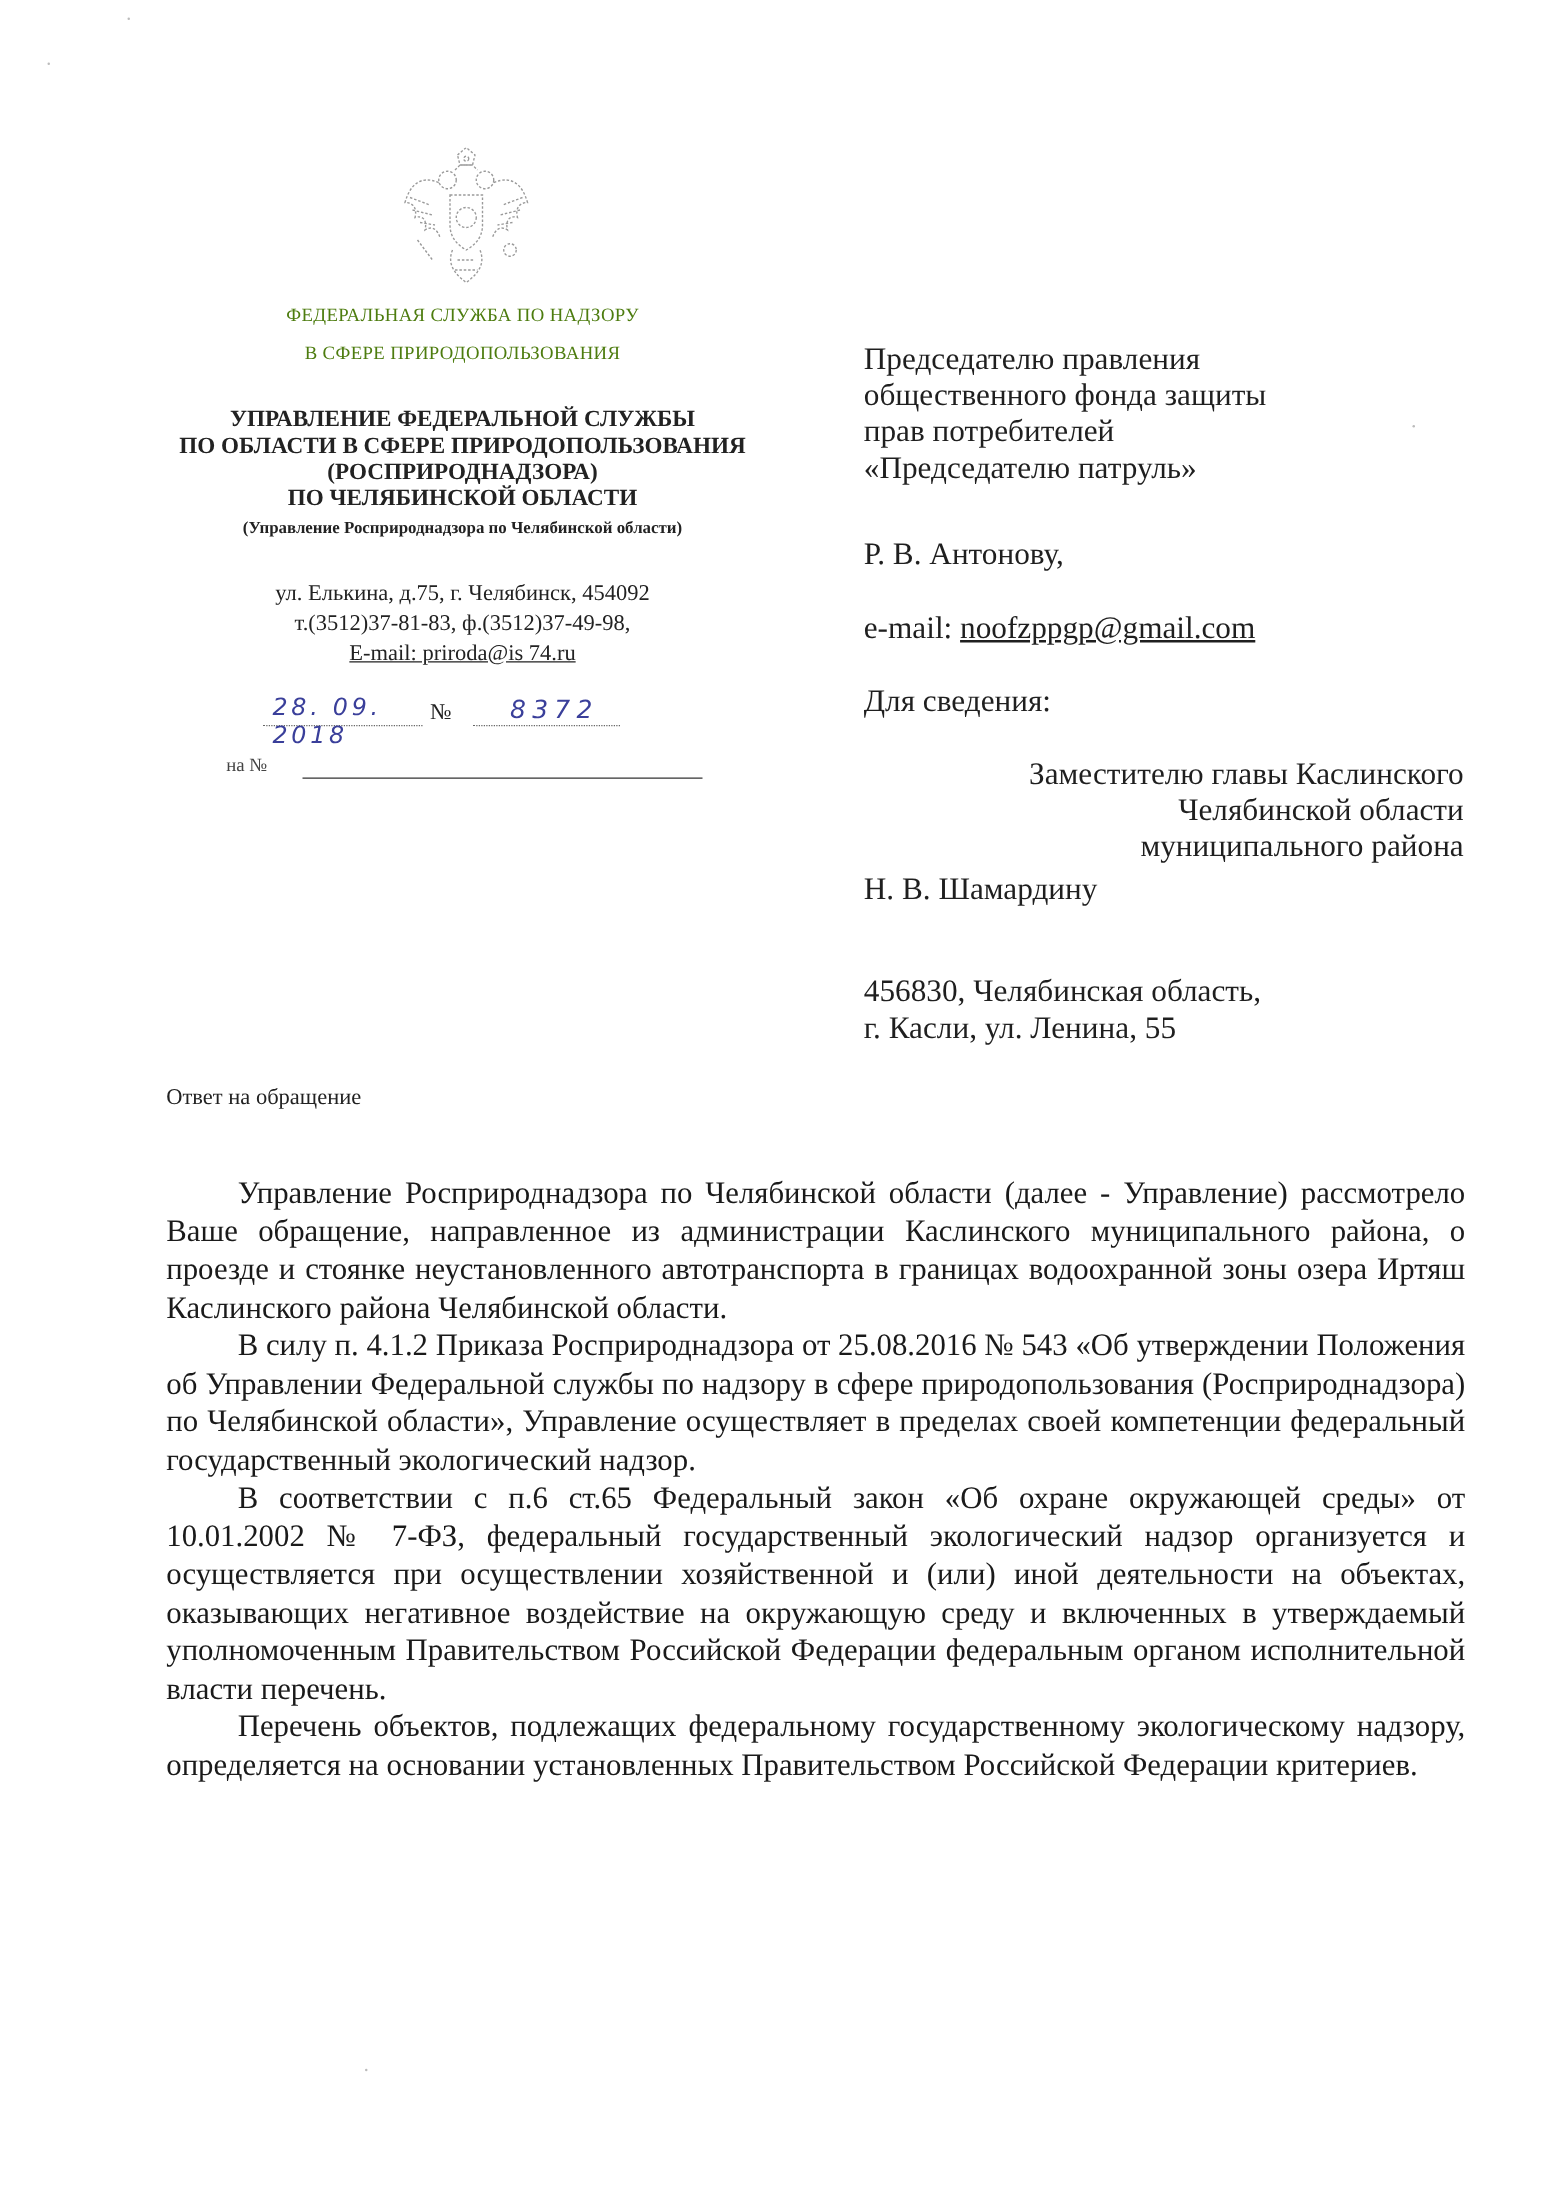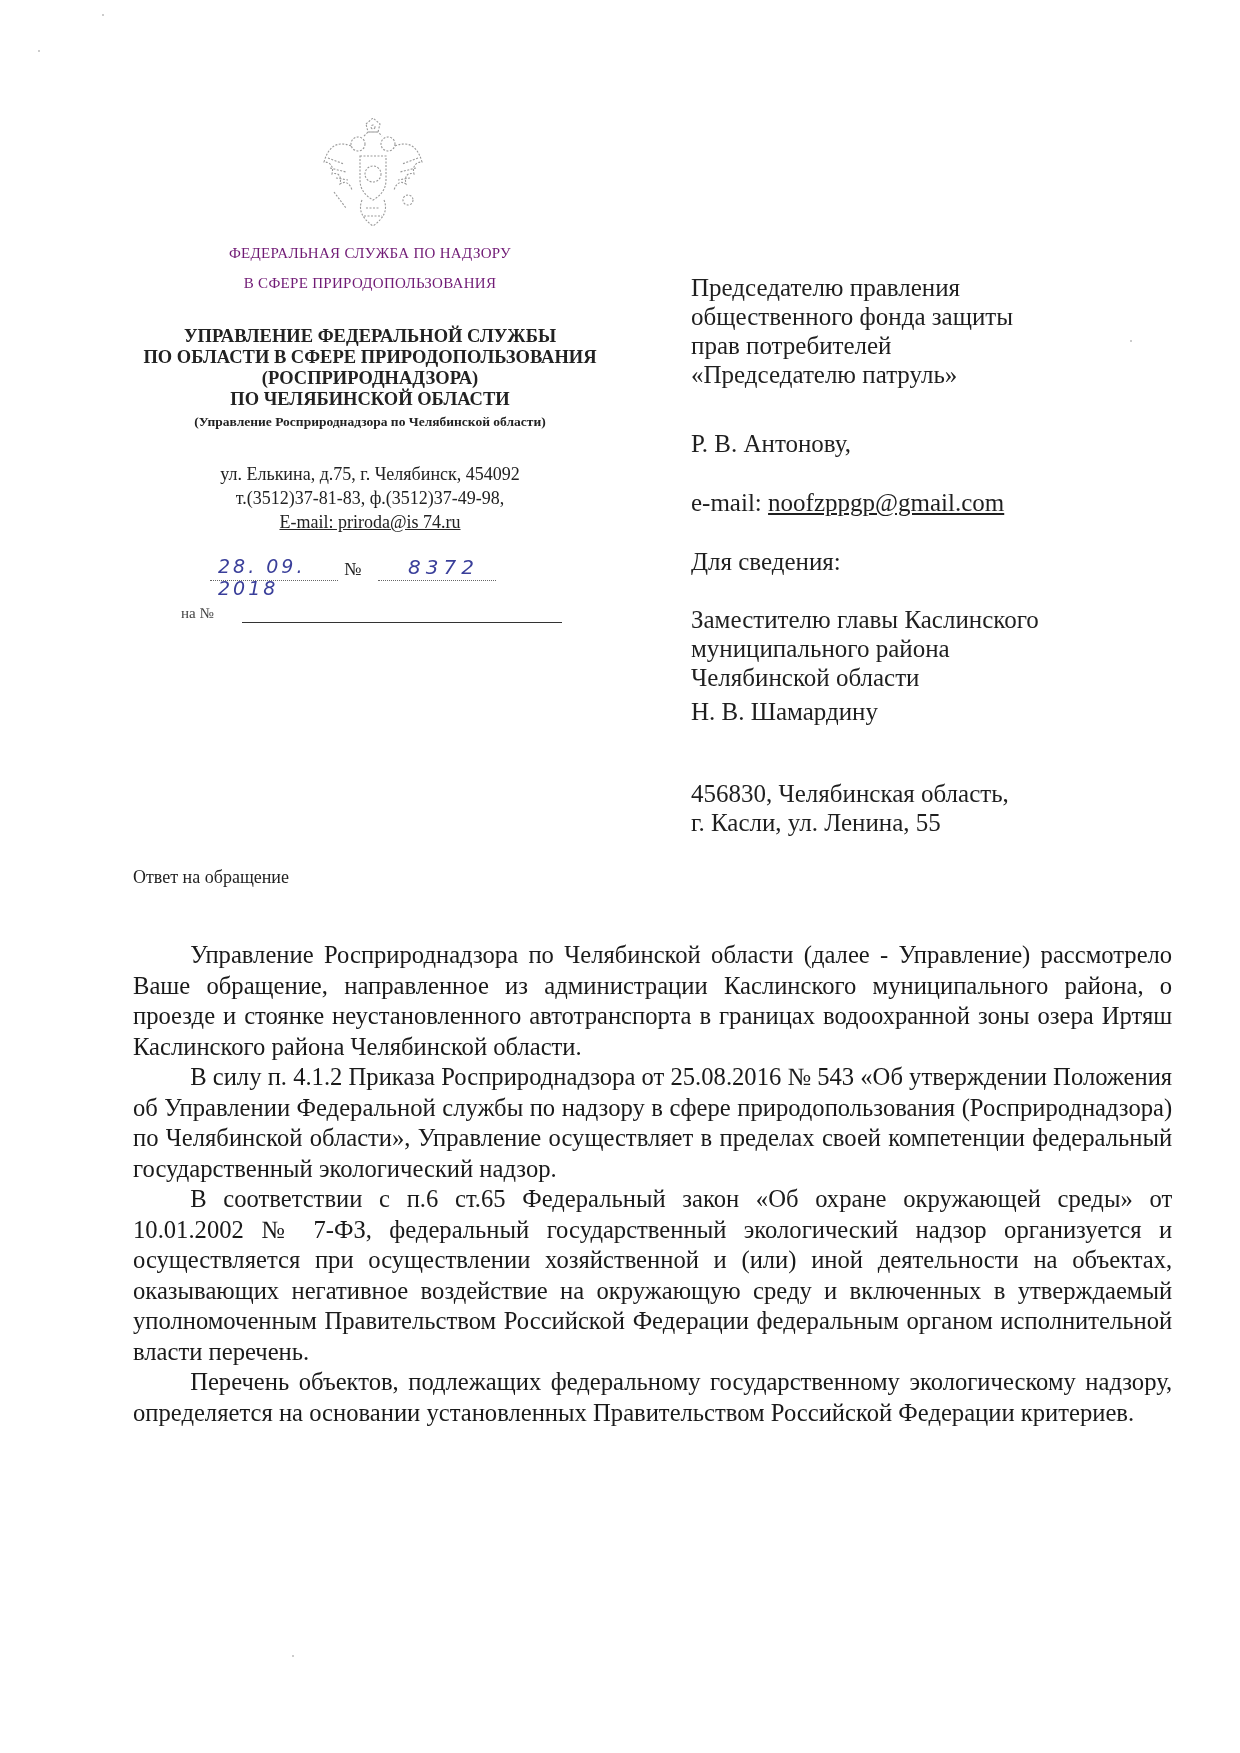--- a/index.html
+++ b/index.html
@@ -22,21 +22,21 @@
       left: 318px; top: 118px;
       width: 110px; height: 112px;
     }
 
     
     .agency-small {
       left: 160px; width: 420px;
       text-align: center;
       font-size: 15px;
       letter-spacing: 0.3px;
-      color: #701a75;
+      color: #4d7c0f;
     }
     .agency-bold {
       left: 140px; width: 460px;
       text-align: center;
       font-weight: bold;
       font-size: 18.5px;
       line-height: 21px;
       color: #222;
     }
     .agency-abbr {
@@ -198,24 +198,24 @@
   <div>общественного фонда защиты</div>
   <div>прав потребителей</div>
   <div>«Председателю патруль»</div>
 </div>
 <div class="abs addressee" style="top:429px;">Р. В. Антонову,</div>
 <div class="abs addressee" style="top:488px;">
   <span>e-mail: </span><span class="u">noofzppgp@gmail.com</span>
 </div>
 <div class="abs addressee" style="top:547px;">Для сведения:</div>
 
-<div class="abs addressee" style="top:605px;">
+<div class="abs addressee" style="top:605px;text-align:right;">
   <div>Заместителю главы Каслинского</div>
+  <div>Челябинской области</div>
   <div>муниципального района</div>
-  <div>Челябинской области</div>
 </div>
 <div class="abs addressee" style="top:682px;margin-top:15px;">Н. В. Шамардину</div>
 <div class="abs addressee" style="top:779px;">
   <div>456830, Челябинская область,</div>
   <div>г. Касли, ул. Ленина, 55</div>
 </div>
 
 <div class="abs subject">Ответ на обращение</div>
 
 <div class="abs body-text">

